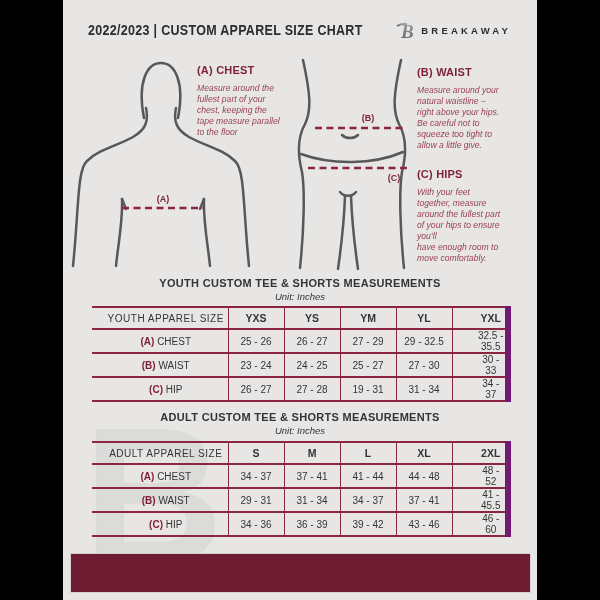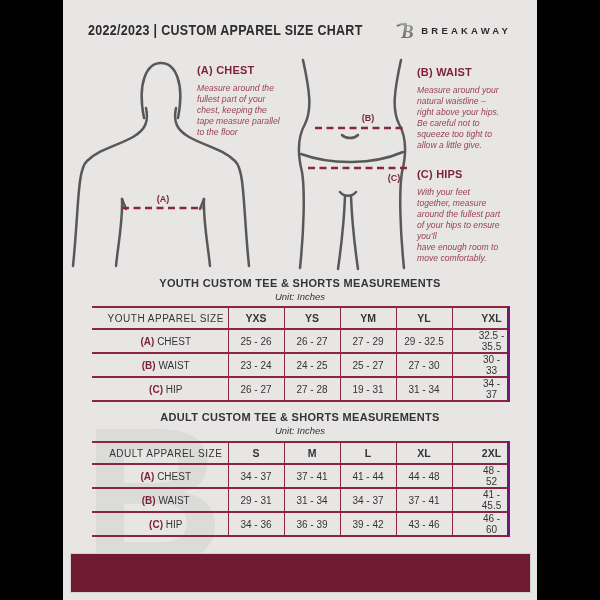--- a/index.html
+++ b/index.html
@@ -44,21 +44,21 @@
   table.size-table { position:absolute; left:29px; width:416px; border-collapse:collapse;
                      table-layout:fixed; }
   .size-table th, .size-table td {
       border-top:2px solid #8c2640; border-bottom:2px solid #8c2640;
       border-left:1px solid #8c2640;
       height:22px; text-align:center; vertical-align:middle;
       color:#343436; font-size:10px; padding:0; }
   .size-table th { font-weight:bold; font-size:10.5px; }
   .size-table .label-col { border-left:none; text-align:center; padding-left:12px;margin-top:12px; }
   .size-table th.label-col { font-weight:normal; font-size:10px; letter-spacing:0.5px; }
-  .size-table th:last-child, .size-table td:last-child { border-right:3px solid #701a75;padding-left:24px; }
+  .size-table th:last-child, .size-table td:last-child { border-right:6px solid #701a75;padding-left:24px; }
   .size-table .marker { color:#7d1f37; font-weight:bold; }
 
   
   .bottom-bar { position:absolute; left:8px; top:554px; width:459px; height:38px;
                 background:#6f1c33; outline:1px solid #d4d2d0; }
 </style>
 </head>
 <body>
 
 <div class="stage">

